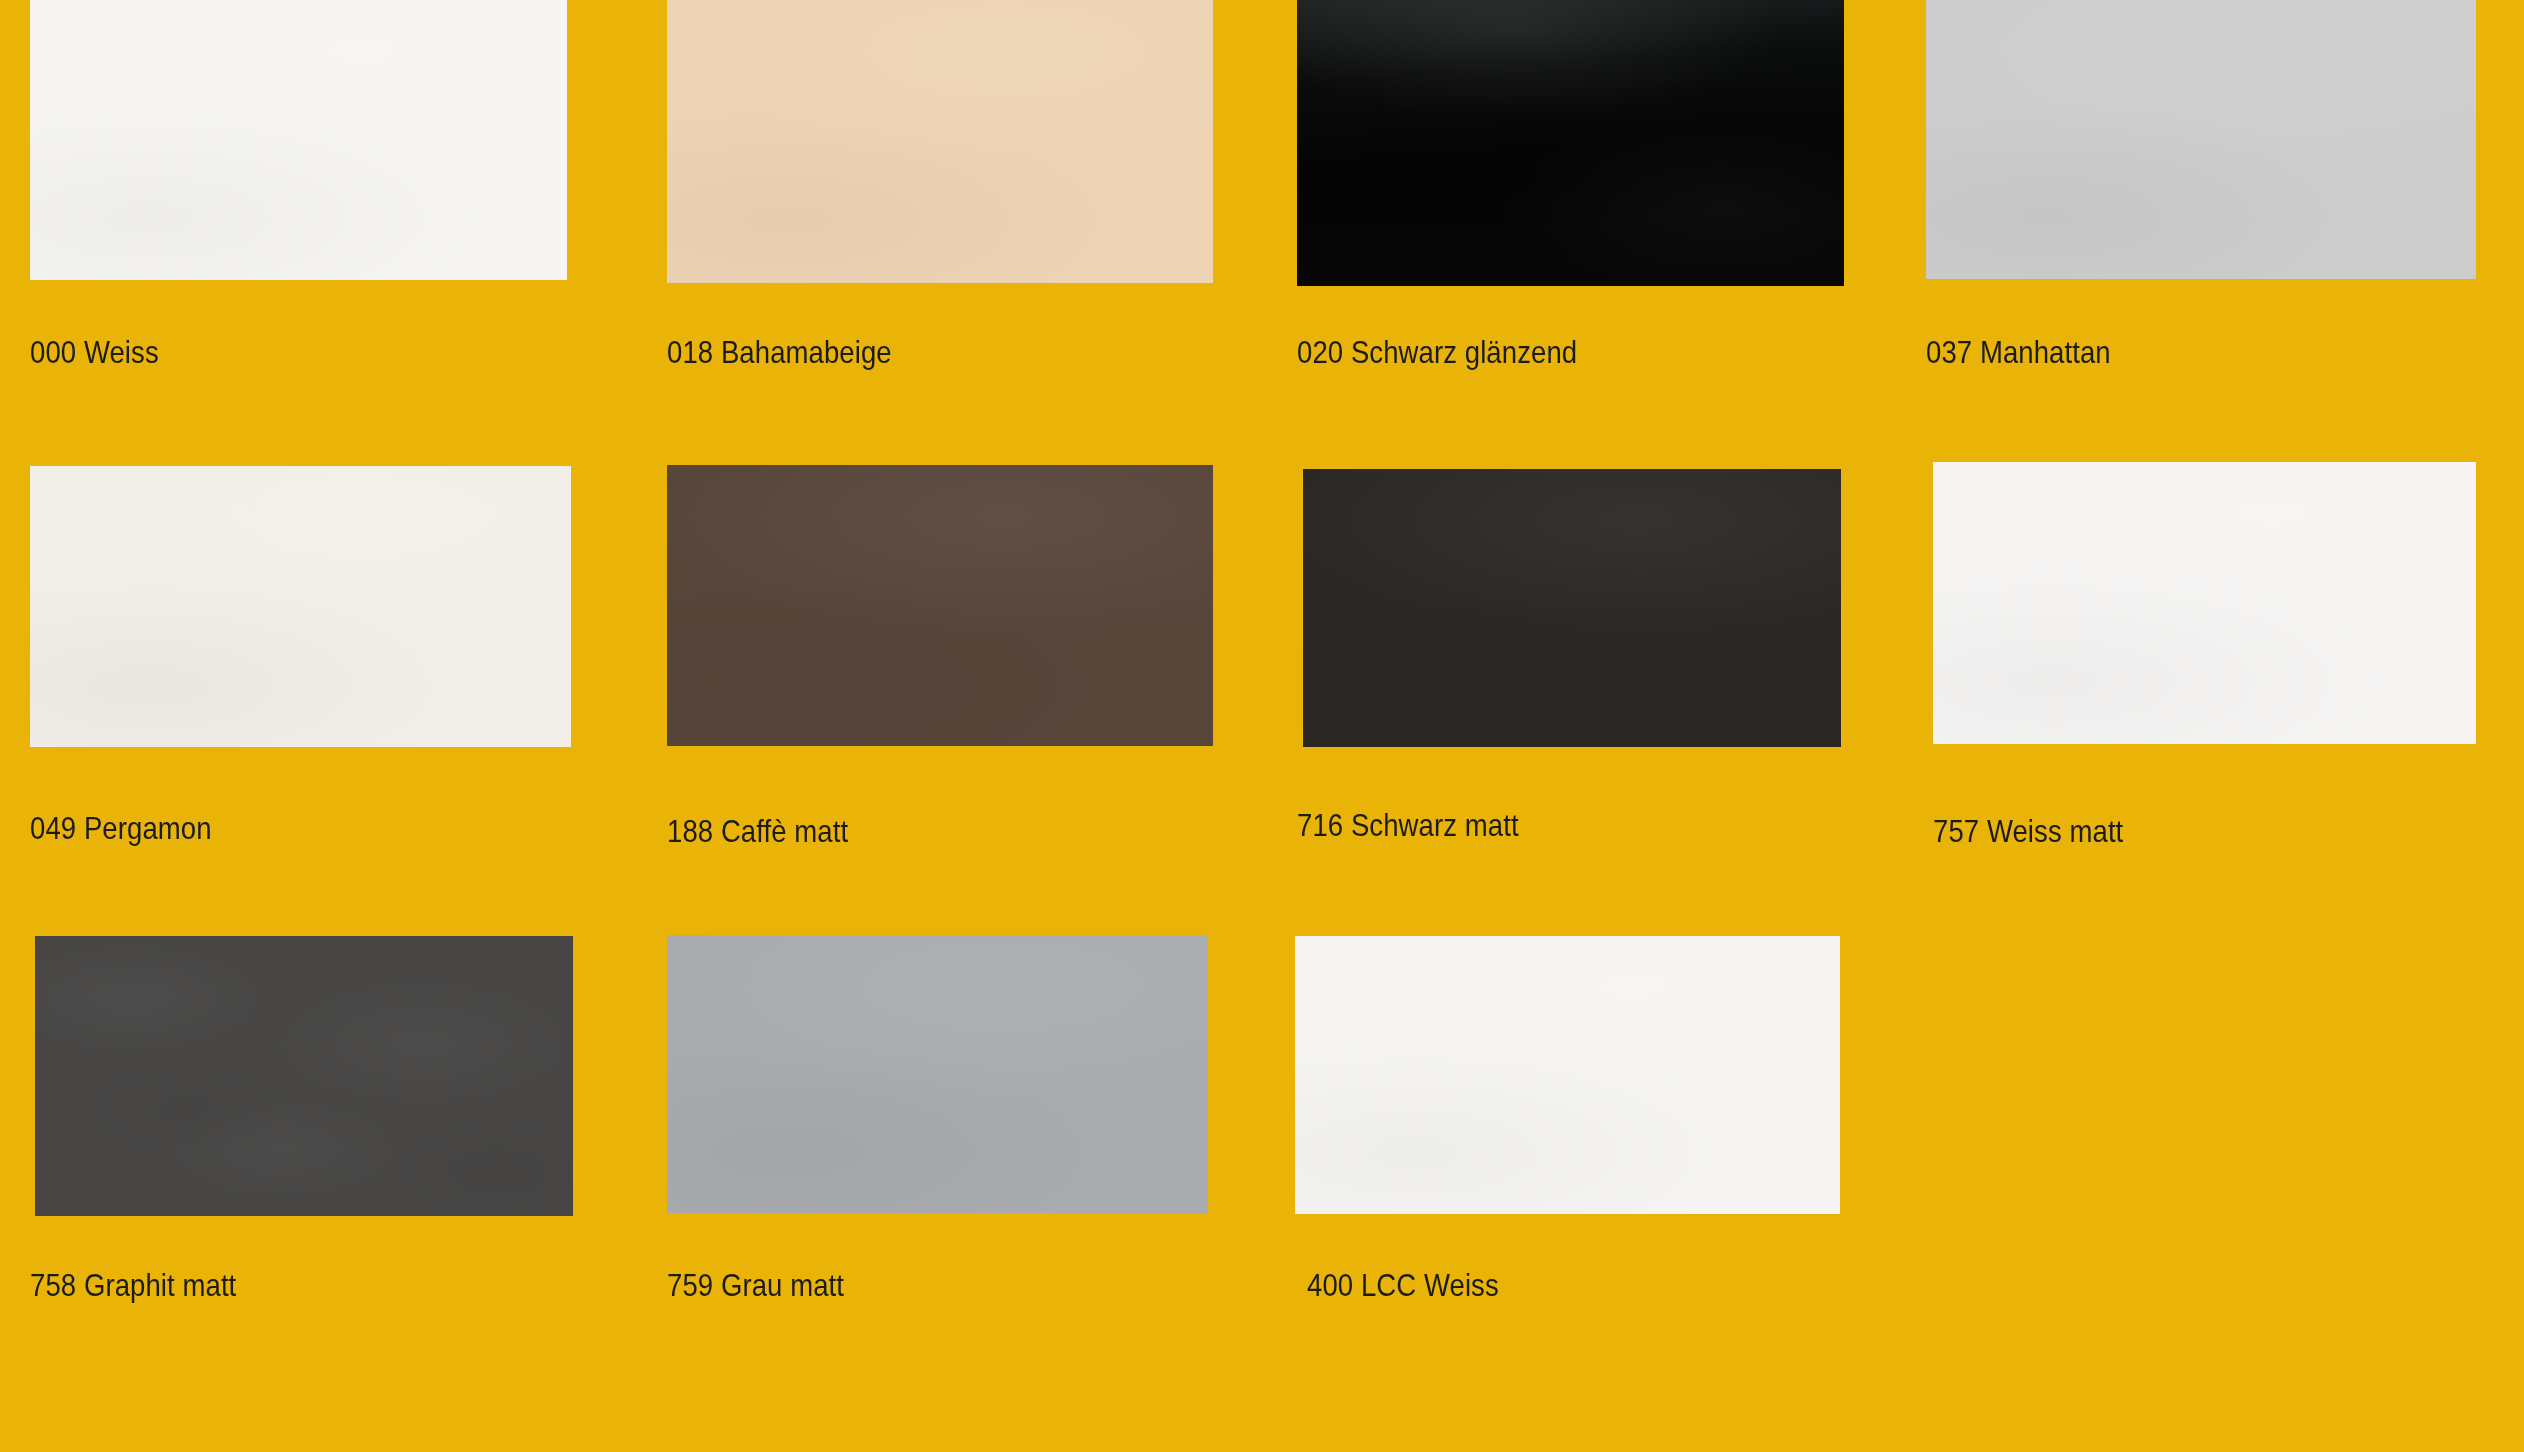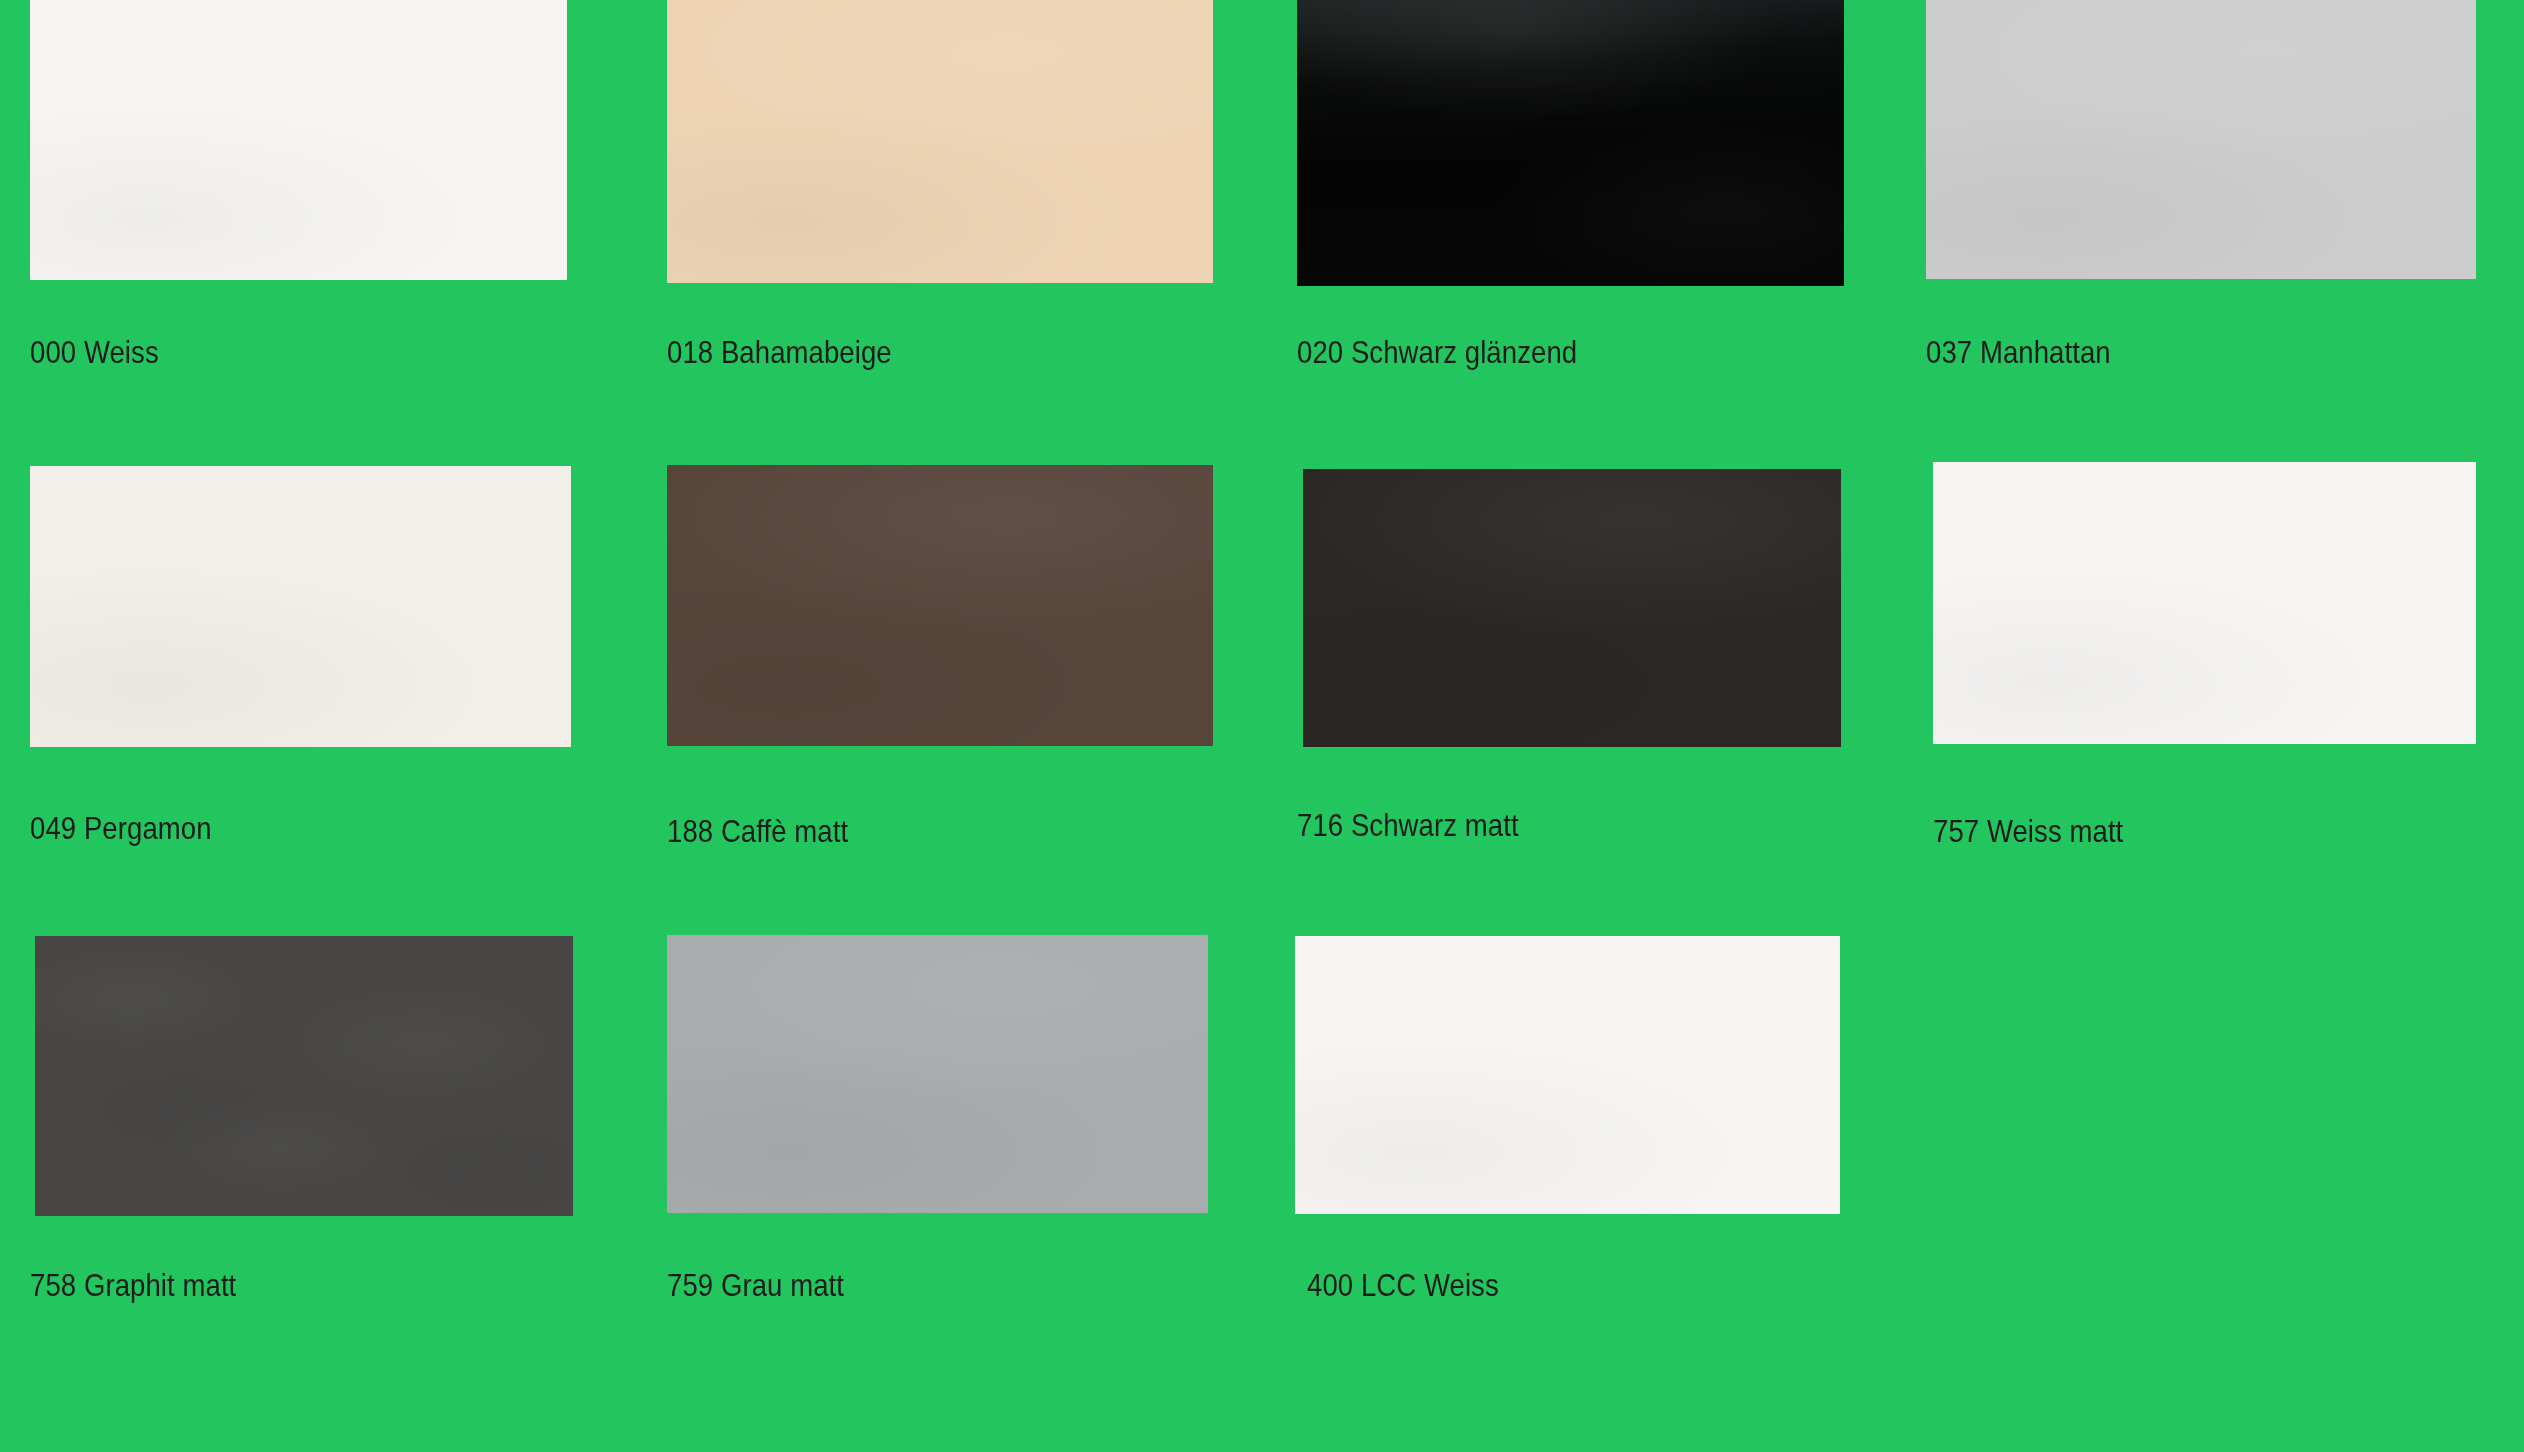--- a/index.html
+++ b/index.html
@@ -68,21 +68,21 @@
     font-weight: 300;
     letter-spacing: 0.1px;
     line-height: 1;
     transform: scaleX(0.86);
     transform-origin: left center;
   }
 </style>
 </head>
 <body>
 
-<div id="color-gallery" style="background: #22c55e;">
+<div id="color-gallery" style="background: #eab308;">
     <div class="swatch-card" style="left: 0px; top: 0px; width: 0px; height: 0px;">
       <div class="swatch-chip" title="000 Weiss" style="left: 30px; top: 0px; width: 537px; height: 280px; background: rgb(246, 245, 243);"></div>
       <div class="swatch-label" style="left: 30px; top: 336px; color: rgb(28, 28, 28);">000 Weiss</div>
     </div>
     <div class="swatch-card" style="left: 0px; top: 0px; width: 0px; height: 0px;">
       <div class="swatch-chip" title="018 Bahamabeige" style="left: 667px; top: 0px; width: 546px; height: 283px; background: rgb(238, 212, 181);"></div>
       <div class="swatch-label" style="left: 667px; top: 336px; color: rgb(28, 28, 28);">018 Bahamabeige</div>
     </div>
     <div class="swatch-card" style="left: 0px; top: 0px; width: 0px; height: 0px;">
       <div class="swatch-chip gloss" title="020 Schwarz glänzend" style="left: 1297px; top: 0px; width: 547px; height: 286px; background: linear-gradient(rgb(11, 15, 15) 0%, rgb(6, 7, 7) 30%, rgb(4, 4, 4) 64%, rgb(7, 7, 7) 100%);"></div>

